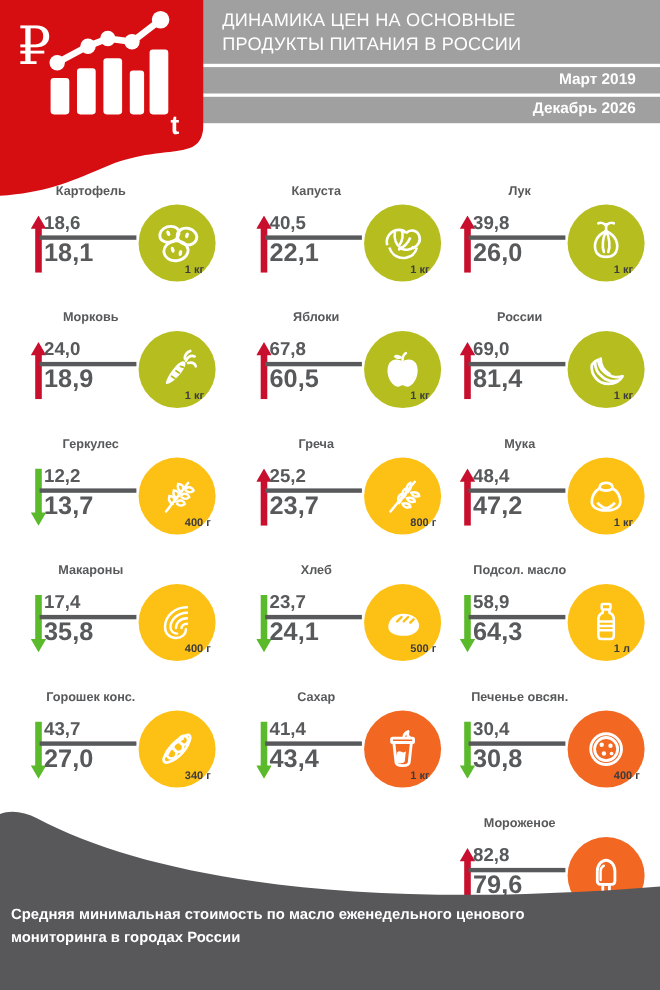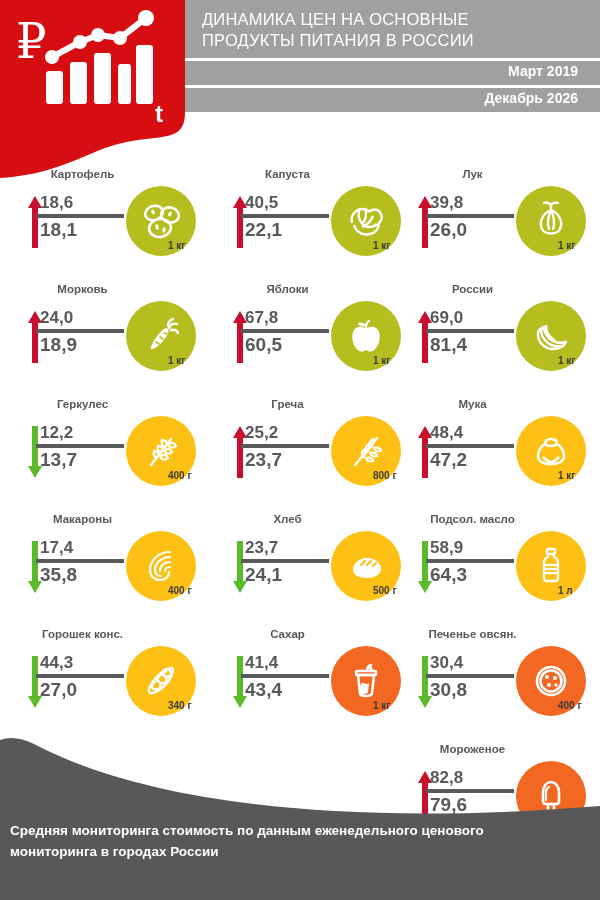--- a/index.html
+++ b/index.html
@@ -38,21 +38,21 @@
   .p-name{
     position:absolute;left:0;top:8px;width:145px;text-align:center;
     font-size:11.5px;font-weight:bold;color:#58595b;white-space:nowrap;
   }
   .p-body{position:absolute;left:18px;top:28px;width:175px;height:70px;}
 
   .arrow{position:absolute;left:0;top:8px;width:14px;height:52px;}
   .val-wrap{position:absolute;left:8px;top:4px;width:88px;}
   .v-new{font-size:17px;font-weight:bold;color:#58595b;line-height:21px;padding-left:4px;}
   .v-rule{height:4px;background:#58595b;width:88px;margin:1px 0 1px 0;}
-  .v-old{font-size:19px;font-weight:bold;color:#58595b;line-height:21px;padding-left:4px;}
+  .v-old{font-size:23px;font-weight:bold;color:#58595b;line-height:21px;padding-left:4px;}
 
   .icon-circle{
     position:absolute;left:98px;top:-2px;width:70px;height:70px;border-radius:50%;
     display:flex;align-items:center;justify-content:center;
   }
   .icon-circle svg{display:block;}
   .p-unit{
     position:absolute;left:140px;top:52px;font-size:10px;font-weight:bold;color:#3c3c3c;
     white-space:nowrap;
   }
@@ -432,21 +432,21 @@
         </div>
       </div>
       <div class="row">
         <div class="cell c0">
           <div class="p-name">Горошек конс.</div>
           <div class="p-body">
             <div class="arrow"><svg width="14" height="52" viewBox="0 0 14 52">
                 <path d="M7 52 L0 40 L4 40 L4 0 L10 0 L10 40 L14 40 Z" fill="#5bba2c"></path>
               </svg></div>
             <div class="val-wrap">
-              <div class="v-new">44,3</div>
+              <div class="v-new">43,7</div>
               <div class="v-rule"></div>
               <div class="v-old">27,0</div>
             </div>
             <div class="icon-circle" style="background:#fdc115">
               <svg width="48" height="48" viewBox="0 0 48 48">
                 <g fill="none" stroke="#fff" stroke-width="2.4" stroke-linejoin="round">
                   <path d="M34 11c-9 2-18 11-22 21-1 3 1 5 4 4 10-3 18-13 20-22 0-2-1-3-2-3z"></path>
                   <path d="M30 14c-7 3-13 10-16 17"></path>
                   <circle cx="19" cy="28" r="4.5"></circle>
                   <circle cx="25" cy="22" r="4.5"></circle>
@@ -535,18 +535,18 @@
           </div>
         </div>
       </div>
     </div>
 
   <div class="footer">
     <svg width="600" height="190" viewBox="0 0 600 190" preserveAspectRatio="none">
       <path d="M0,30 C10,26 22,28 34,34 C140,90 330,118 600,96 L600,190 L0,190 Z" fill="#58585a"></path>
     </svg>
     <div class="footer-text">
-      <div>Средняя мониторинга стоимость по данным еженедельного ценового</div>
+      <div>Средняя минимальная стоимость по масло еженедельного ценового</div>
       <div>мониторинга в городах России</div>
     </div>
   </div>
 
 </div>
 
 </body></html>

